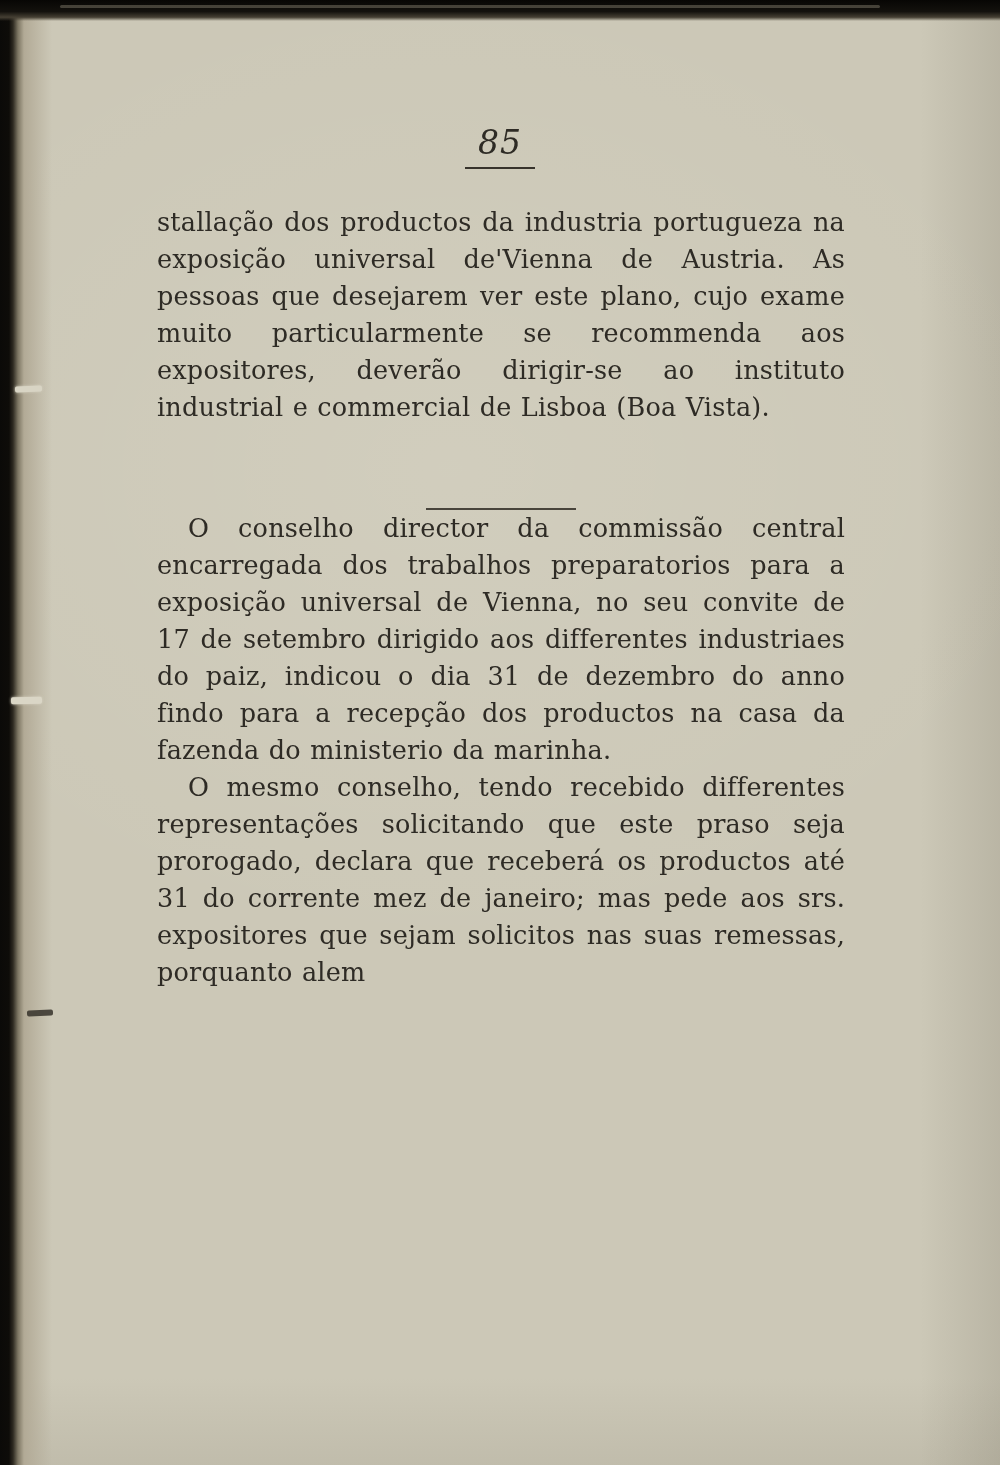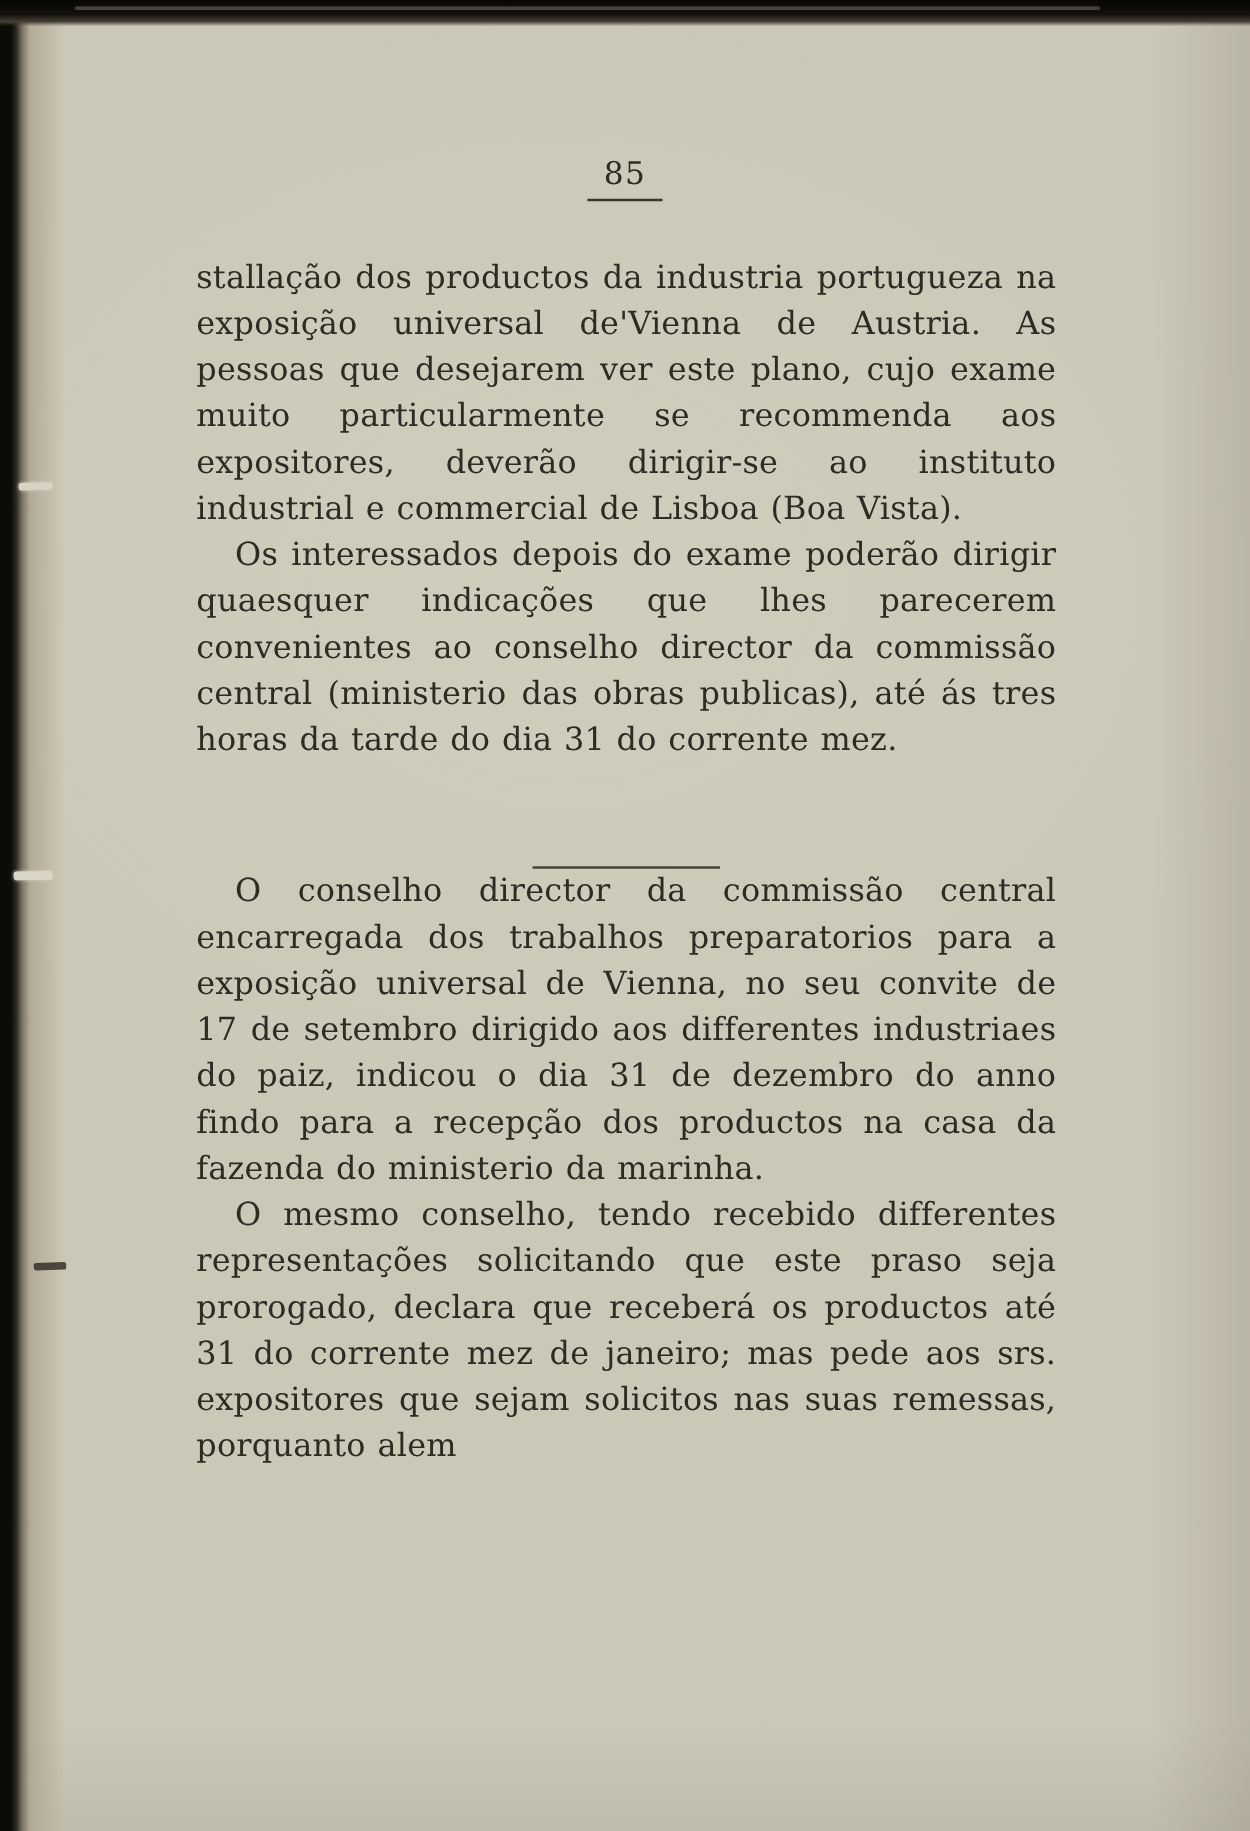--- a/index.html
+++ b/index.html
@@ -53,24 +53,25 @@
   .mark-3 { left: 27px; top: 1010px; width: 26px; height: 6px;
             background: #35312a; opacity: 0.85; transform: rotate(-2deg); }
 
   
   .folio {
     position: absolute; top: 126px; left: 155px; width: 690px;
     text-align: center; z-index: 1;
   }
   .folio-num {
     display: inline-block;
-    font-size: 25px; line-height: 1;
+    font-size: 33px; line-height: 1;
     padding: 0 13px 8px;
     border-bottom: 2px solid #37332c;
     letter-spacing: 1px;
+    font-style: italic;
   }
 
   
   .text-block {
     position: absolute; top: 204px; left: 157px; width: 688px; z-index: 1;
   }
   .para {
     margin: 0;
     font-size: 25.5px;
     line-height: 37px;
@@ -102,21 +103,20 @@
   <div class="mark mark-3"></div>
 
   <div class="folio">
     <span class="folio-num">85</span>
   </div>
 
   <div class="text-block">
 
     <p class="para">stallação dos productos da industria portugueza na exposição universal de'Vienna de Austria. As pessoas que desejarem ver este plano, cujo exame muito particularmente se recommenda aos expositores, deverão dirigir-se ao instituto industrial e commercial de Lisboa (Boa Vista).</p>
 
-    <p class="para indent">Os interessados depois do exame poderão dirigir quaesquer indicações que lhes parecerem convenientes ao conselho director da commissão central (ministerio das obras publicas), até ás tres horas da tarde do dia 31 do corrente mez.</p>
 
 
     <div class="divider"></div>
 
     <div class="section2">
       <p class="para indent">O conselho director da commissão central encarregada dos trabalhos preparatorios para a exposição universal de Vienna, no seu convite de 17 de setembro dirigido aos differentes industriaes do paiz, indicou o dia 31 de dezembro do anno findo para a recepção dos productos na casa da fazenda do ministerio da marinha.</p>
 
       <p class="para indent">O mesmo conselho, tendo recebido differentes representações solicitando que este praso seja prorogado, declara que receberá os productos até 31 do corrente mez de janeiro; mas pede aos srs. expositores que sejam solicitos nas suas remessas, porquanto alem</p>
     </div>
 

